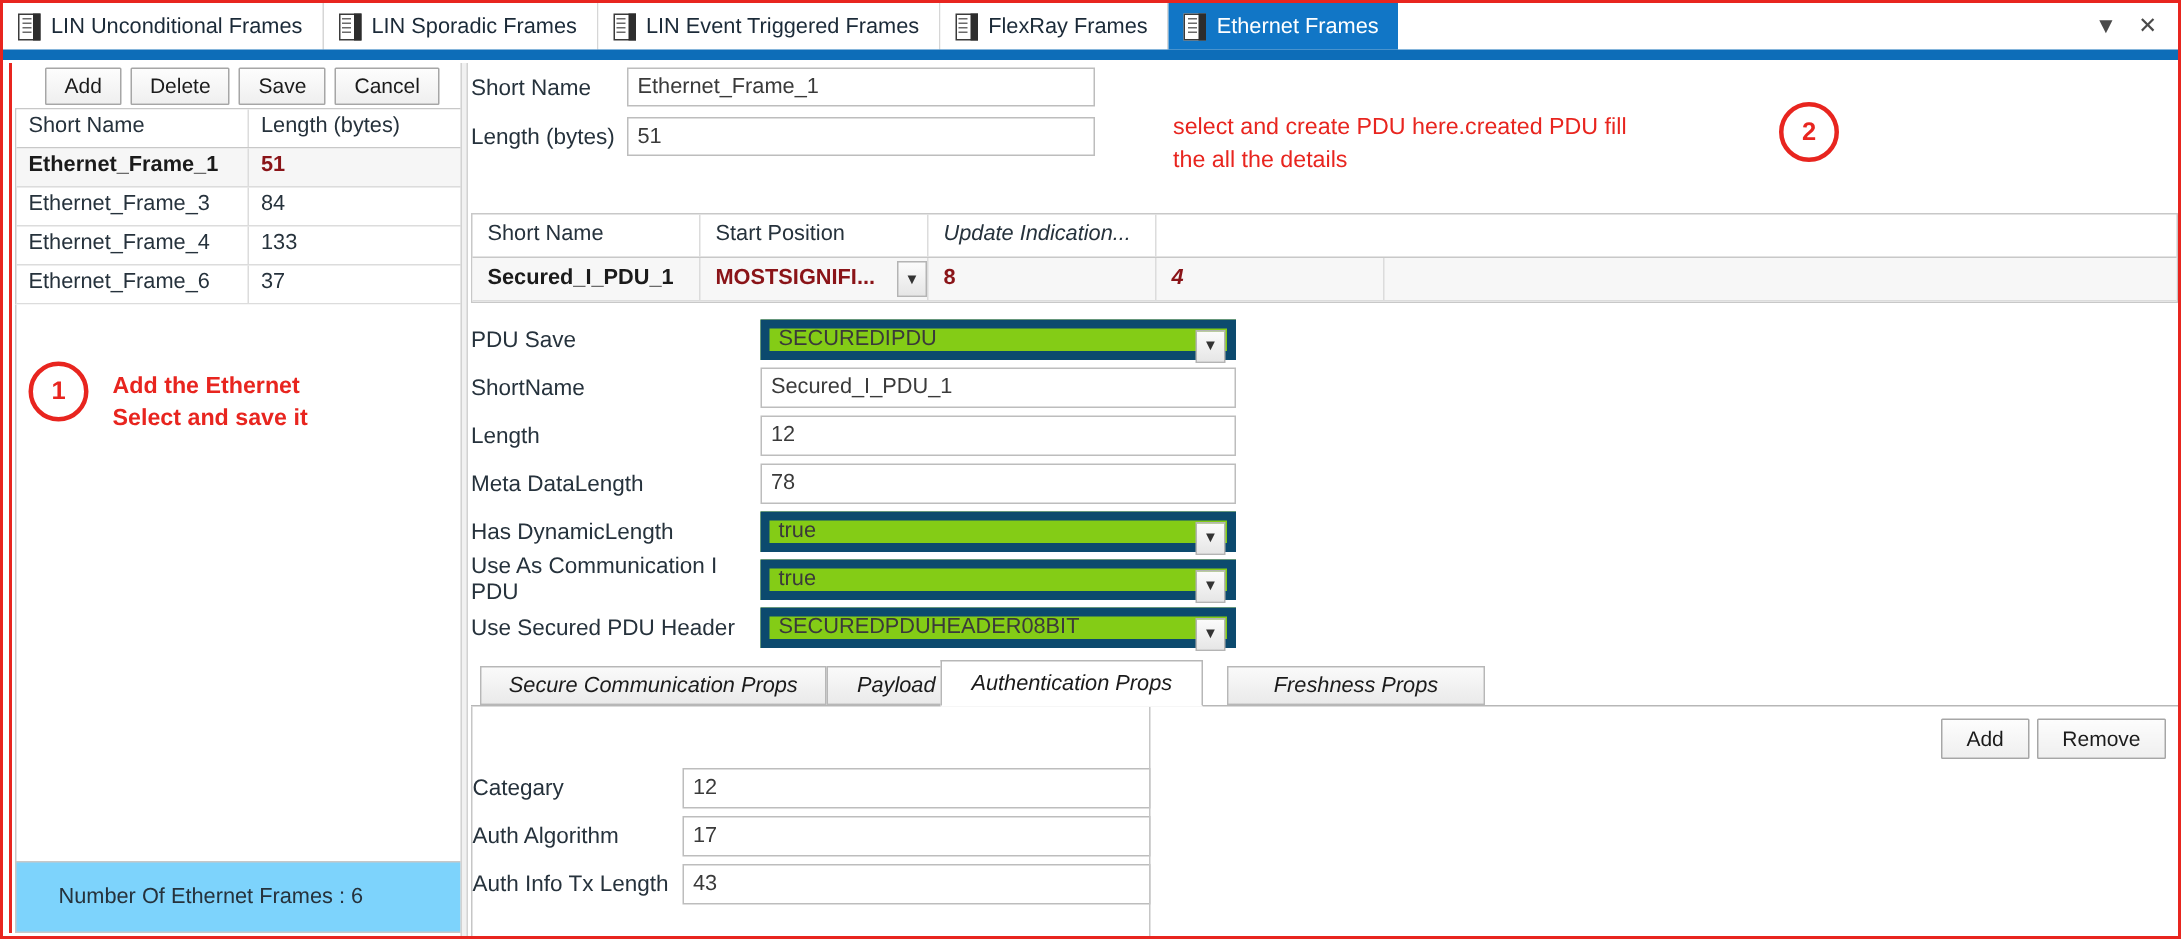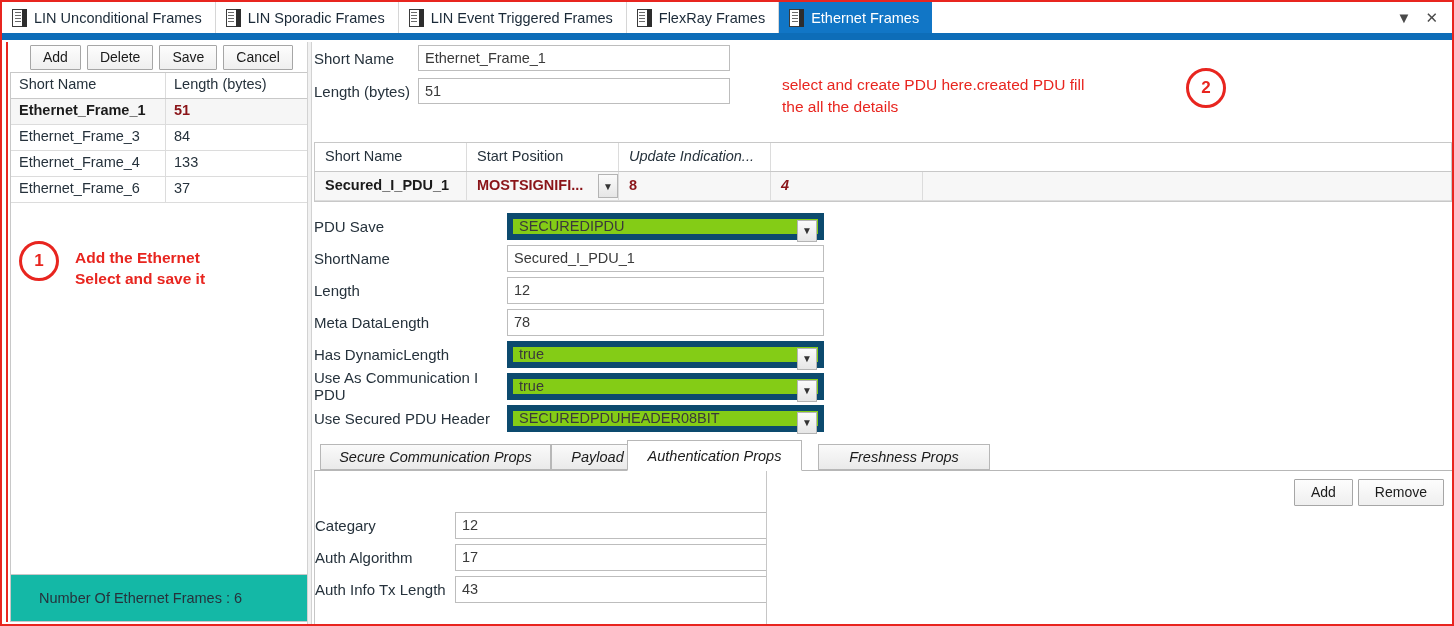--- a/index.html
+++ b/index.html
@@ -109,21 +109,21 @@
   .lp-row.sel .lp-c2 { font-weight: bold; color: #8a1418; }
   .lp-body { flex: 1; position: relative; background: #ffffff;
              border-left: 1px solid #c8c8c8; border-right: 1px solid #c8c8c8;
              margin-left: 2px; width: 300px; }
   .lp-footer {
     margin-left: 2px; width: 300px; height: 48px;
     border: 1px solid #c8c8c8;
     display: flex; align-items: center;
     padding-left: 28px;
     font-size: 14.5px; color: #26323c;
-    background: #14b8a6;
+    background: #7dd3fc;
     text-align: center;
   }
 
   
   .callout1 { position: absolute; left: 8px; top: 38px; display: flex; align-items: flex-start; gap: 16px; }
   .cnum {
     width: 40px; height: 40px; border-radius: 50%;
     border: 3.5px solid #e8251f;
     color: #e8251f; font-size: 17px; font-weight: bold;
     display: flex; align-items: center; justify-content: center;

